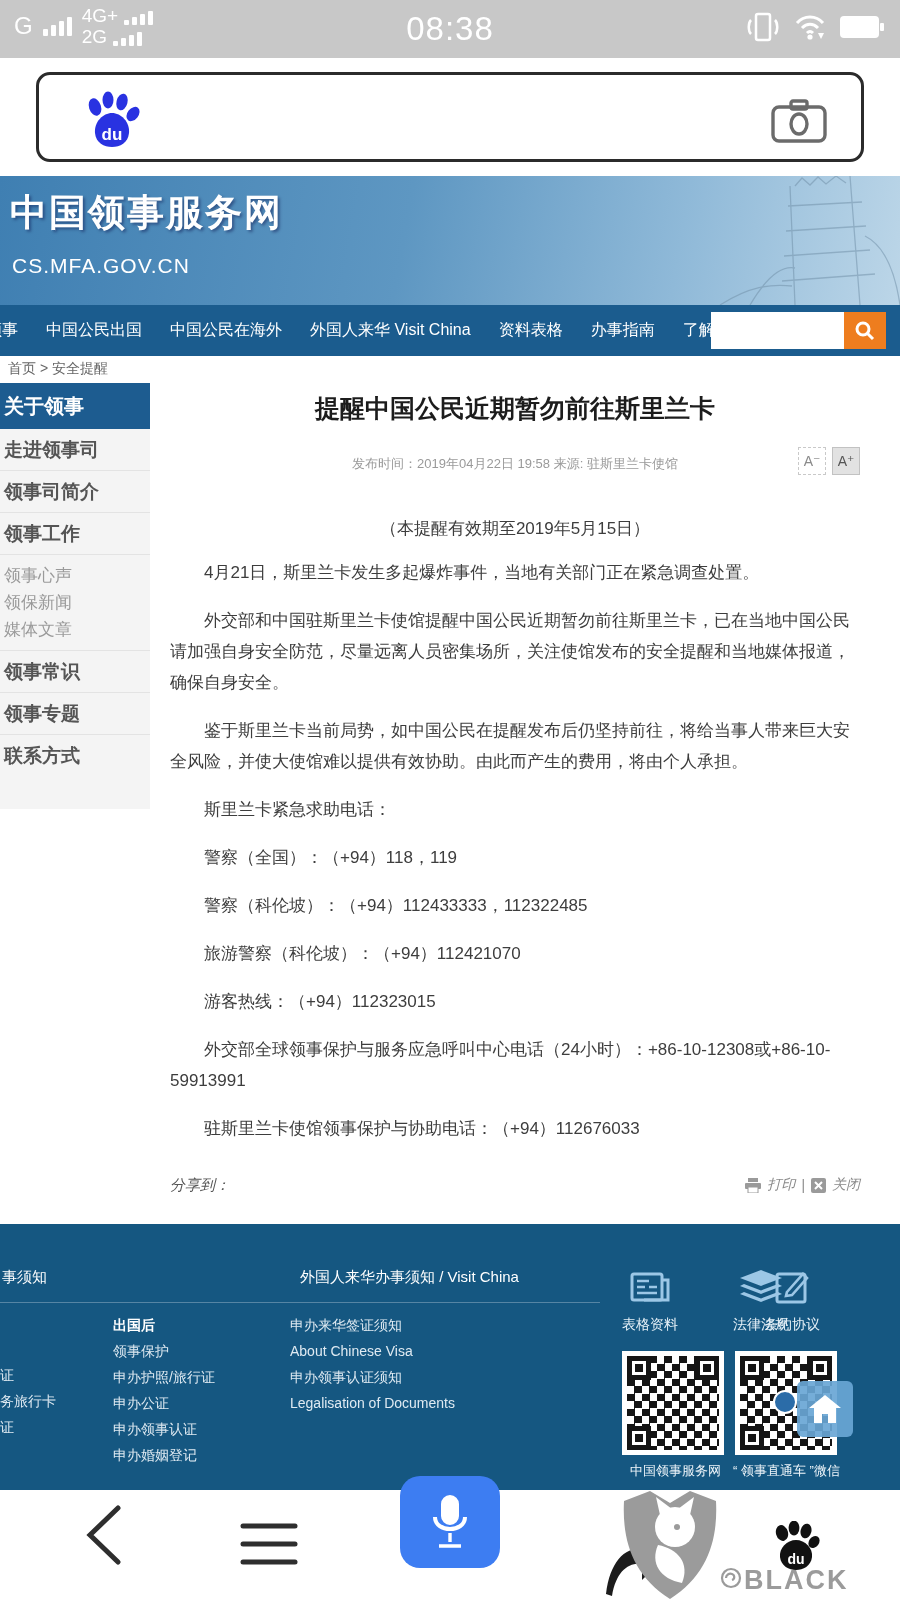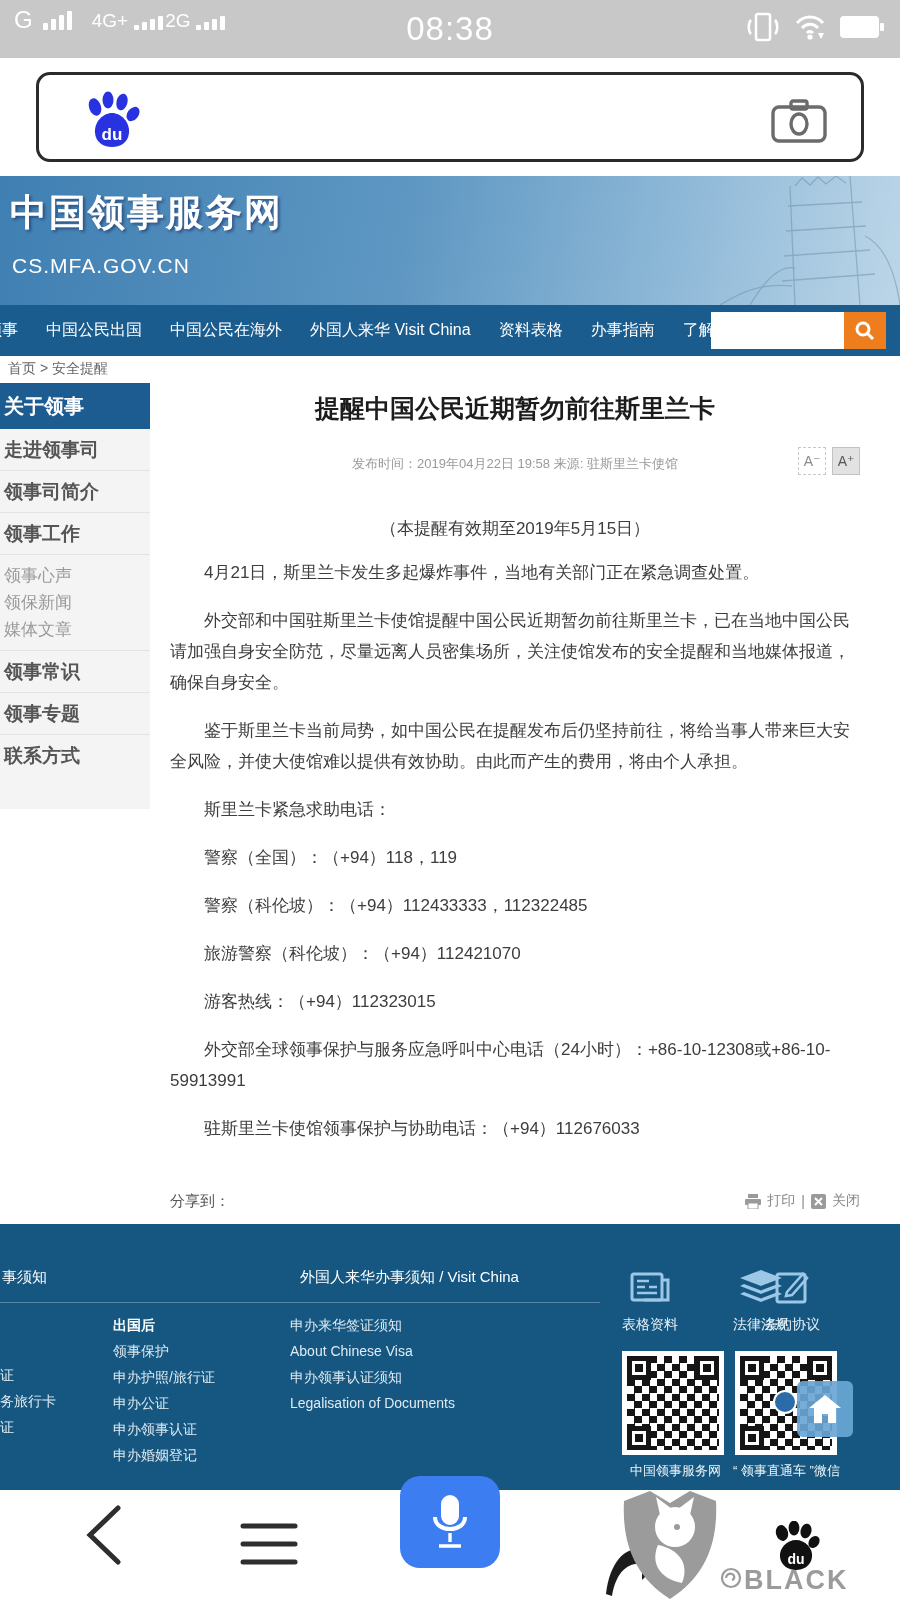--- a/index.html
+++ b/index.html
@@ -5,21 +5,21 @@
   * { margin:0; padding:0; box-sizing:border-box; }
   body { font-family:"Liberation Sans","DejaVu Sans",sans-serif; background:#fff; }
   #screen { position:relative; width:900px; height:1600px; overflow:hidden; background:#fff; margin:0 auto; }
 
   
   .statusbar { position:absolute; top:0; left:0; width:900px; height:58px; background:#c8c8c8; color:#fff; }
   .sb-left { position:absolute; left:14px; top:6px; display:flex; align-items:center; gap:10px; }
   .sb-g { font-size:24px; color:#fff; }
   .bars { display:flex; align-items:flex-end; gap:3px; }
   .bars i { display:block; width:5px; background:#fff; border-radius:1px; }
-  .net-stack { display:flex; flex-direction:row; line-height:1; gap:2px;margin-left:10px; }
+  .net-stack { display:flex; flex-direction:column; line-height:1; gap:2px; }
   .net-row { display:flex; align-items:flex-end; gap:6px; font-size:19px; }
   .sb-time { position:absolute; left:0; right:0; top:10px; text-align:center; font-size:33px; letter-spacing:1px; }
   .sb-right { position:absolute; right:16px; top:12px; display:flex; align-items:center; gap:14px; }
 
   
   .searcharea { position:absolute; top:58px; left:0; width:900px; height:118px; background:#fff; }
   .searchbox { position:absolute; left:36px; top:14px; width:828px; height:90px; border:3px solid #2b2b2b; border-radius:14px; background:#fff; }
   .baidu-logo { position:absolute; left:42px; top:16px; }
   .cam-icon { position:absolute; right:34px; top:24px; }
 
@@ -54,21 +54,21 @@
   .art-title { text-align:center; font-size:25px; font-weight:bold; color:#1c1c1c; }
   .art-meta-row { position:relative; margin-top:24px; height:30px; }
   .art-meta { text-align:center; font-size:13px; color:#9a9a9a; line-height:30px; }
   .font-btns { position:absolute; right:0; top:-2px; display:flex; gap:6px; }
   .fbtn { width:28px; height:28px; font-size:14px; color:#8a8a8a; display:flex; align-items:center; justify-content:center; background:#fff; }
   .fbtn.minus { border:1px dashed #c9c9c9; }
   .fbtn.plus  { border:1px solid #c2c2c2; background:#e2e2e2; color:#555; }
   .art-validity { margin-top:38px; text-align:center; font-size:17px; color:#3d3d3d; }
   .art-body p { font-size:17px; color:#3d3d3d; line-height:31px; margin-top:17px; text-indent:2em; }
 
-  .share-row { position:relative; margin-top:48px; height:24px; }
+  .share-row { position:relative; margin-top:32px; height:24px;font-style:italic; }
   .share-label { font-size:15px; color:#555; }
   .share-right { position:absolute; right:0; top:0; display:flex; align-items:center; gap:6px; font-size:14px; color:#8a8a8a; }
 
   .related { margin-top:24px; border-bottom:1px solid #ddd; padding-bottom:14px; }
   .rel-head { font-size:16px; font-weight:bold; color:#2b2b2b; padding:8px 0 10px 2px; border-bottom:1px dotted #c9c9c9; }
   .rel-list { list-style:none; margin-top:6px; }
   .rel-list li { font-size:16px; color:#333; margin-top:13px; line-height:22px; }
   .rel-list li::before { content:"• "; color:#333; }
   .rel-date { color:#b3b3b3; margin-left:8px; }
 

